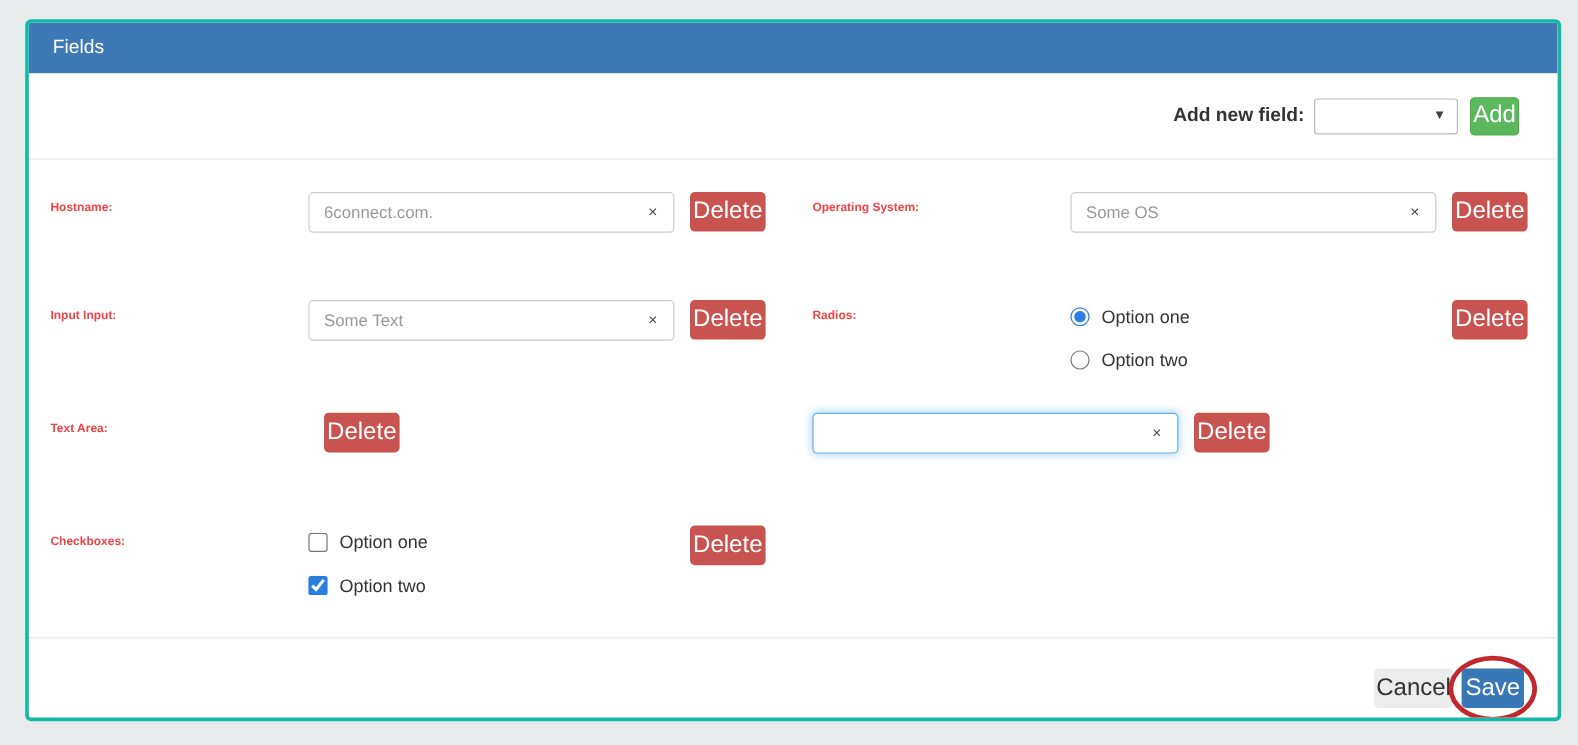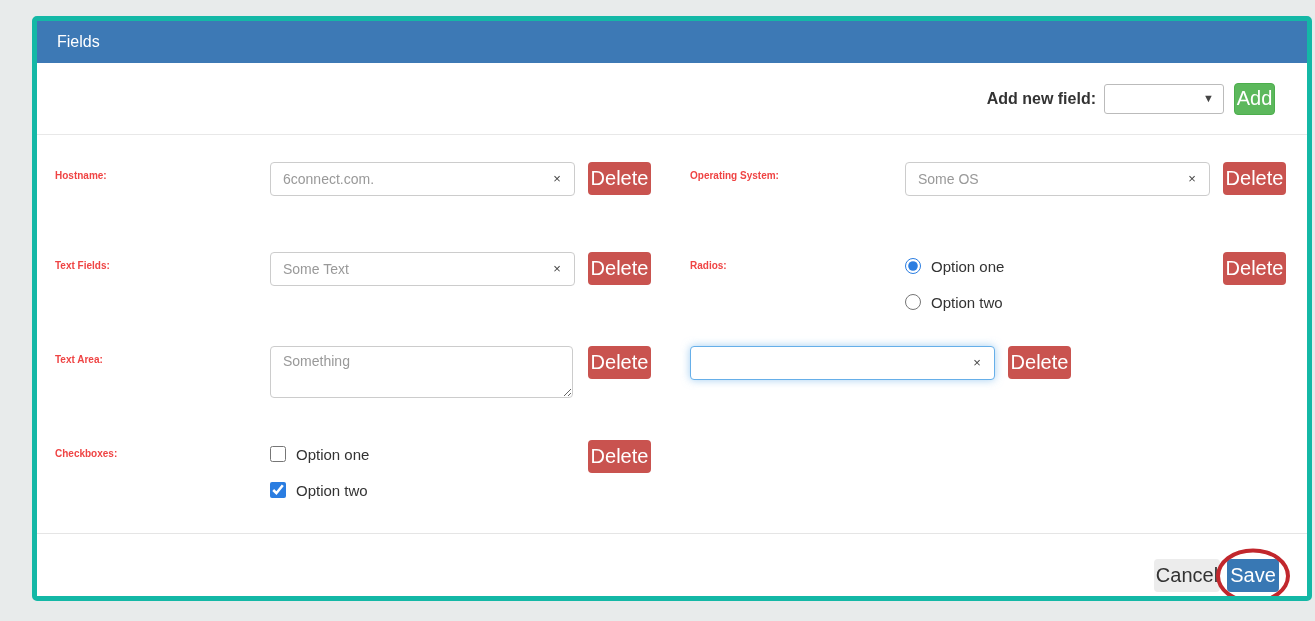--- a/index.html
+++ b/index.html
@@ -4,24 +4,24 @@
 <style>
   * { box-sizing: border-box; margin: 0; padding: 0; }
   html,body { width: 1315px; height: 621px; }
   body {
     background: #e8ebeb;
     font-family: "Liberation Sans", sans-serif;
     position: relative;
   }
   .panel {
     position: absolute;
-    left: 32px; top: 16px;
+    left: 21px; top: 16px;
     width: 1280px; height: 585px;
     background: #ffffff;
-    border: 5px solid #14b8a6;
+    border: 3px solid #14b8a6;
     border-radius: 5px;
     overflow: hidden;
   }
   .panel-header {
     height: 42px;
     background: #3d79b5;
     color: #ffffff;
     font-size: 16px;
     line-height: 42px;
     padding-left: 20px;
@@ -218,21 +218,21 @@
     <div class="field-row">
       <div class="field-label">Operating System:</div>
       <div class="control">
         <input class="text-input" type="text" placeholder="Some OS" style="">
         <span class="clear-x">×</span>
       </div>
       <button class="btn btn-delete">Delete</button>
     </div>
 
     <div class="field-row">
-      <div class="field-label">Text Fields:</div>
+      <div class="field-label">Input Input:</div>
       <div class="control">
         <input class="text-input" type="text" placeholder="Some Text" style="">
         <span class="clear-x">×</span>
       </div>
       <button class="btn btn-delete">Delete</button>
     </div>
 
     <div class="field-row">
       <div class="field-label">Radios:</div>
       <div class="control opts">
@@ -243,23 +243,20 @@
         <div class="option-row">
           <input type="radio" name="radios-group" id="radio-opt-2" style="">
           <label for="radio-opt-2">Option two</label>
         </div>
       </div>
       <button class="btn btn-delete">Delete</button>
     </div>
 
     <div class="field-row">
       <div class="field-label">Text Area:</div>
-      <div class="control">
-        <textarea class="textarea" placeholder="Something" style=""></textarea>
-      </div>
       <button class="btn btn-delete">Delete</button>
     </div>
 
     <div class="field-row">
       <div class="control">
         <input class="text-input focused" type="text" placeholder="" style="">
         <span class="clear-x">×</span>
       </div>
       <button class="btn btn-delete">Delete</button>
     </div>

